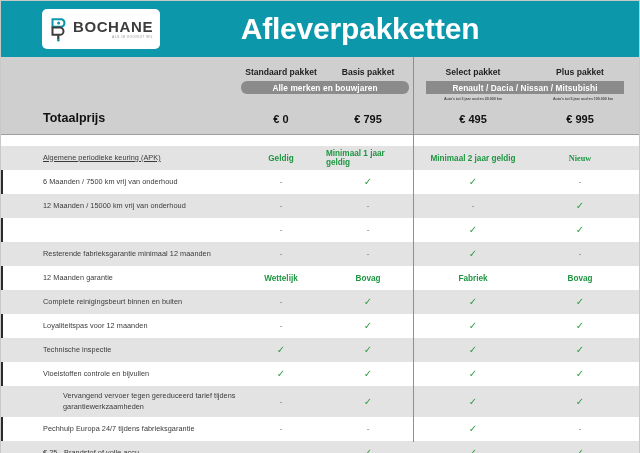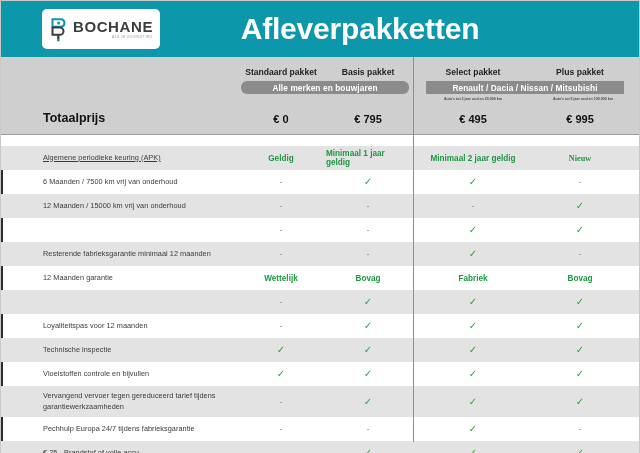--- a/index.html
+++ b/index.html
@@ -230,20 +230,21 @@
       <div class="row">
         <div class="leftbar"></div>
         <div class="label" style="width: 185px;">12 Maanden  garantie</div>
         <div class="cell bold" style="left: 232px; width: 96px;">Wettelijk</div>
         <div class="cell bold" style="left: 325px; width: 84px;">Bovag</div>
         <div class="cell bold" style="left: 424px; width: 96px;">Fabriek</div>
         <div class="cell bold" style="left: 534px; width: 90px;">Bovag</div>
       </div>
       <div class="row alt">
         <div class="leftbar"></div>
+        <div class="label" style="width: 185px;">Complete reinigingsbeurt binnen en buiten</div>
         <div class="cell" style="left: 232px; width: 96px;">
           <span class="dash">-</span>
         </div>
         <div class="cell" style="left: 325px; width: 84px;">
           <span class="check">✓</span>
         </div>
         <div class="cell" style="left: 424px; width: 96px;">
           <span class="check">✓</span>
         </div>
         <div class="cell" style="left: 534px; width: 90px;">
@@ -293,21 +294,21 @@
         </div>
         <div class="cell" style="left: 424px; width: 96px;">
           <span class="check">✓</span>
         </div>
         <div class="cell" style="left: 534px; width: 90px;">
           <span class="check">✓</span>
         </div>
       </div>
       <div class="row alt tall">
         <div class="leftbar"></div>
-        <div class="label" style="width: 185px;">Vervangend vervoer tegen gereduceerd tarief tijdens garantiewerkzaamheden</div>
+        <div class="label" style="width: 185px; margin-left: 20px;">Vervangend vervoer tegen gereduceerd tarief tijdens garantiewerkzaamheden</div>
         <div class="cell" style="left: 232px; width: 96px;">
           <span class="dash">-</span>
         </div>
         <div class="cell" style="left: 325px; width: 84px;">
           <span class="check">✓</span>
         </div>
         <div class="cell" style="left: 424px; width: 96px;">
           <span class="check">✓</span>
         </div>
         <div class="cell" style="left: 534px; width: 90px;">

